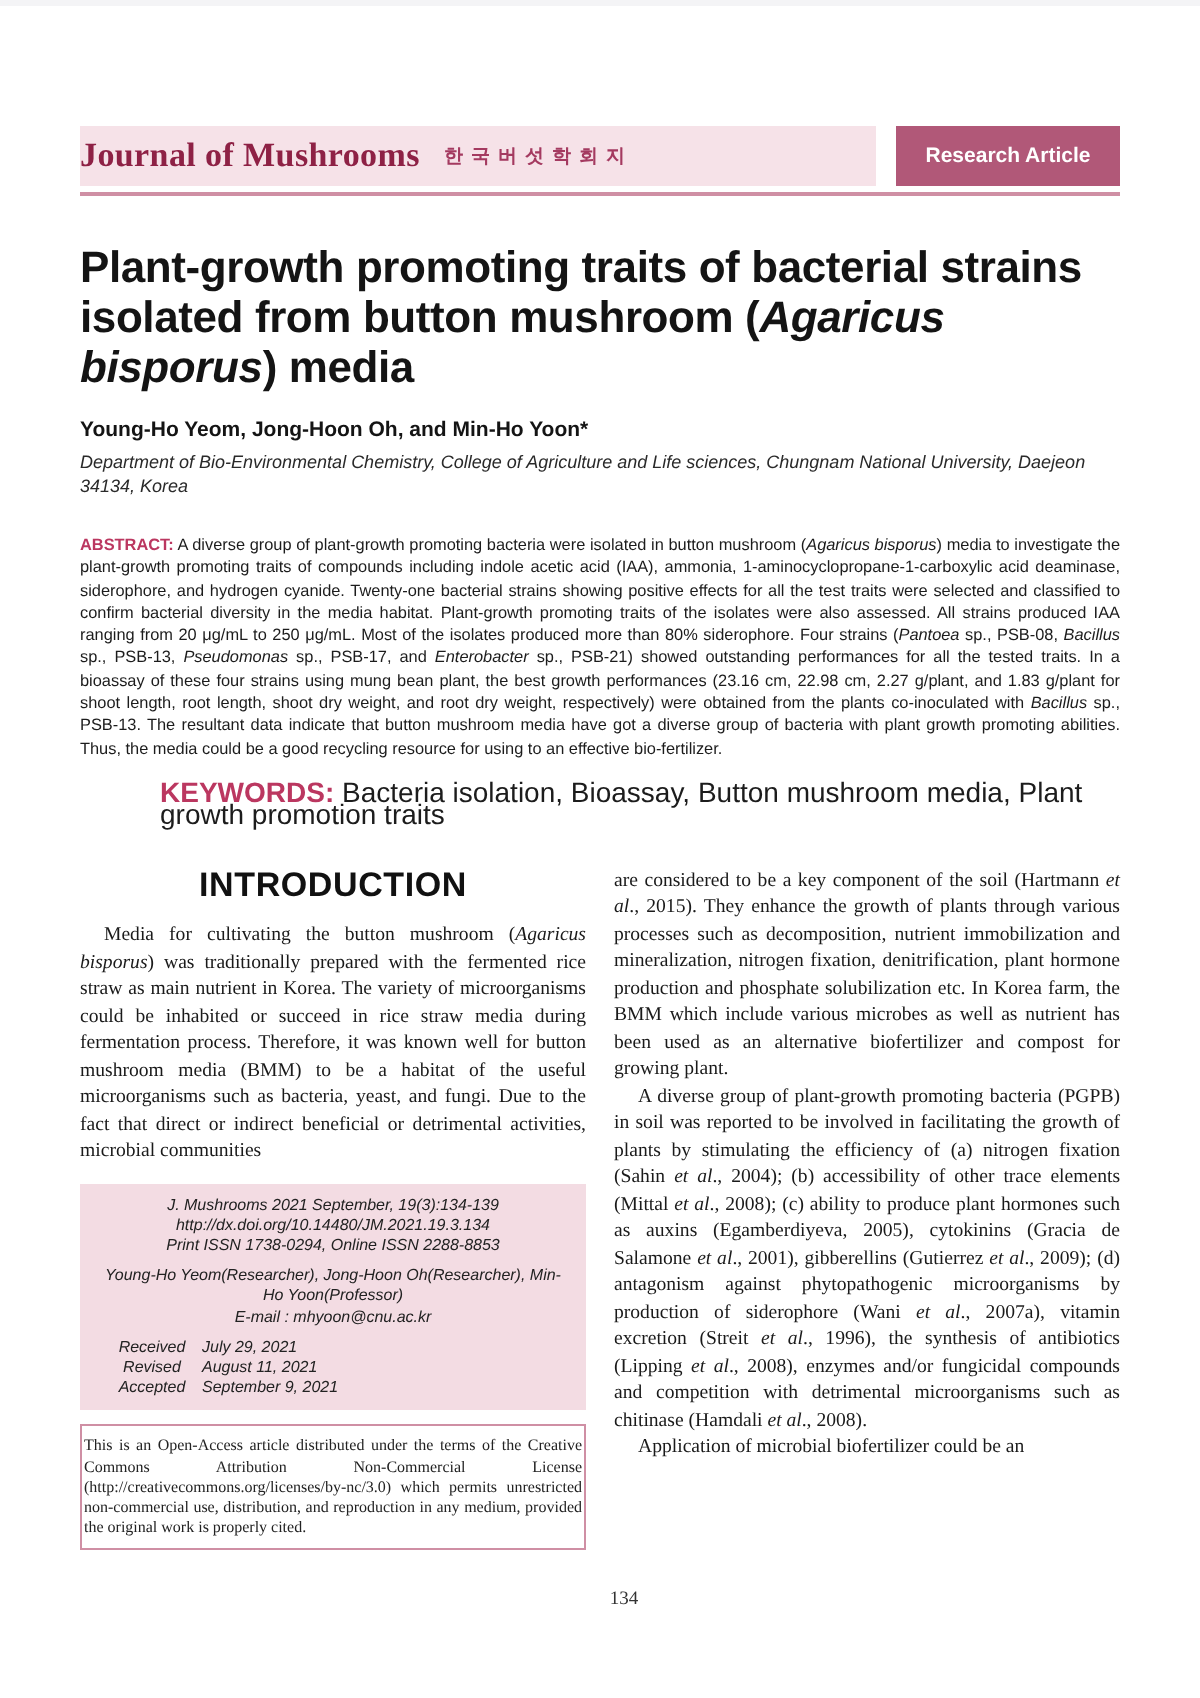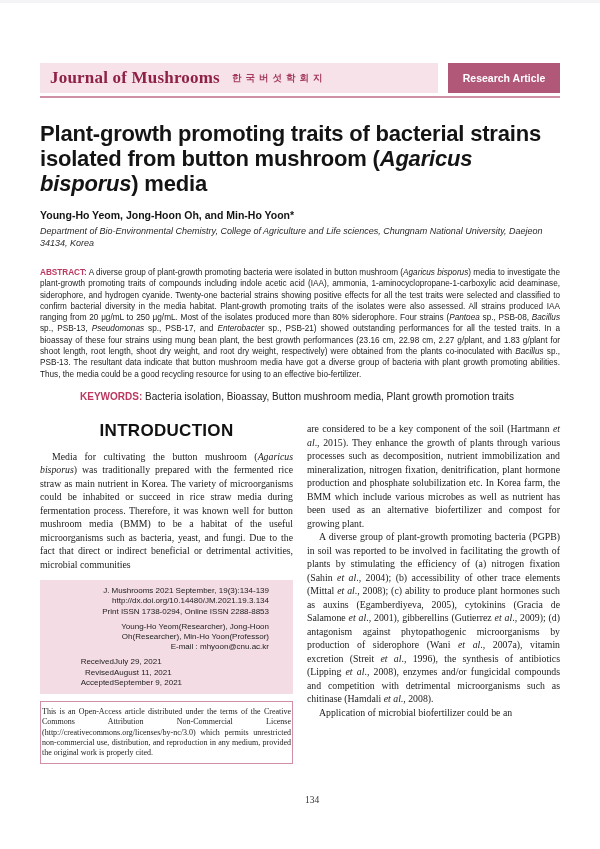--- a/index.html
+++ b/index.html
@@ -29,21 +29,20 @@
     margin-top: 60px;
     display: flex;
     align-items: stretch;
     height: 30px;
   }
   .header-band {
     flex: 1;
     background: var(--band, #f6e2e8);
     display: flex;
     align-items: center;
-    padding-left: 10px;
   }
   .journal-title {
     font-family: "Liberation Serif", serif;
     font-weight: bold;
     font-size: 17px;
     color: var(--accent_dark, #8e2145);
     letter-spacing: 0.2px;
     white-space: nowrap;
   }
   .journal-korean {
@@ -108,21 +107,21 @@
     text-align: justify;
     color: #1c1c1c;
   }
   .meta-label {
     font-weight: bold;
     color: var(--label, #bb3760);
   }
   .keywords {
     margin: 11px 0 0 0;
     font-family: "Liberation Sans", sans-serif;
-    font-size: 10px;
+    font-size: 14px;
     line-height: 11.3px;
     color: #1c1c1c;
     padding-left: 40px;
   }
 
   
   .columns {
     margin-top: 20px;
     display: flex;
     gap: 14px;
@@ -144,26 +143,27 @@
     letter-spacing: 0.3px;
     color: #111111;
   }
   .body-par { margin: 0; }
   .indent { text-indent: 12px; }
 
   
   .info-box {
     margin-top: 9px;
     background: var(--info_box_bg, #f3dce3);
-    padding: 6px 24px;
+    padding: 6px 11px;
     font-family: "Liberation Sans", sans-serif;
     font-size: 8px;
     line-height: 10.2px;
-    text-align: right;
+    text-align: center;
     color: #222222;
+    font-style: italic;
   }
   .info-group + .info-group { margin-top: 5px; }
   .date-row { display: flex; }
   .date-label { width: 50px; flex: none; }
 
   
   .license-box {
     margin-top: 7px;
     border: 1px solid var(--rule, #cf8fa4);
     padding: 5px 1px;

